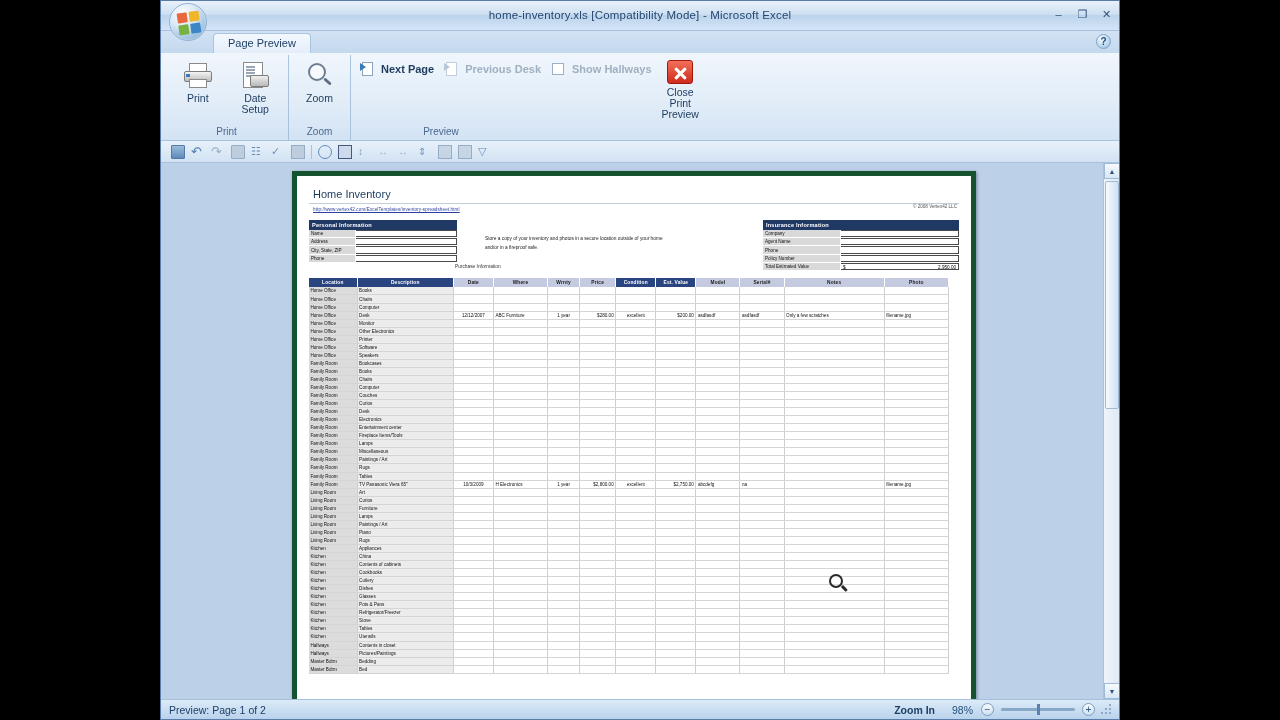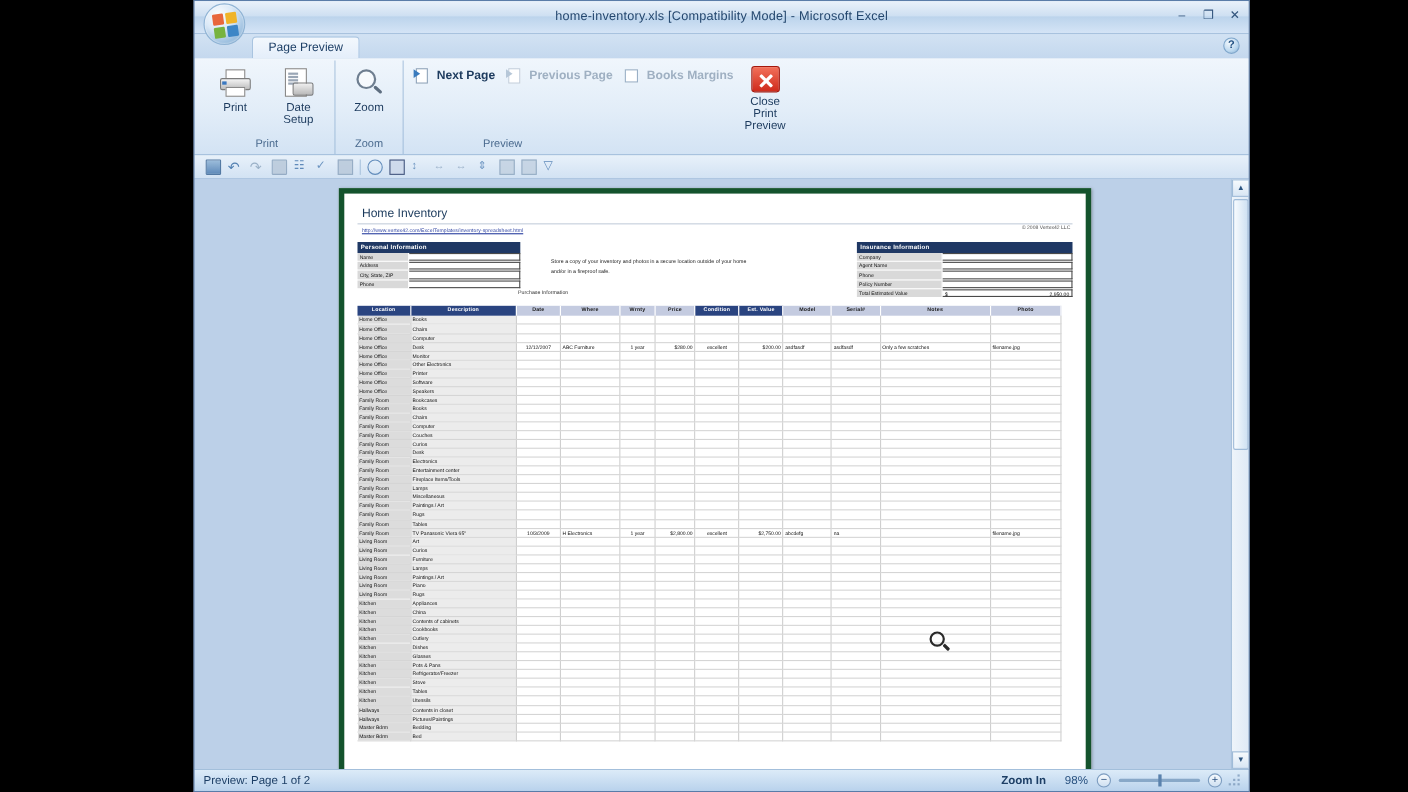--- a/index.html
+++ b/index.html
@@ -9,21 +9,21 @@
     background: #000;
     font-family: "Liberation Sans", sans-serif;
     overflow: hidden;
   }
   #app {
     position: absolute;
     left: 160px; top: 0;
     width: 960px; height: 720px;
     background: #c3d4ea;
     border: 1px solid #5a7ca8;
-    display: flex; flex-direction: column; margin-left: 16px;
+    display: flex; flex-direction: column;
   }
 
   
   .titlebar {
     height: 30px;
     background: linear-gradient(to bottom, #e9f1fa 0%, #cfe0f2 45%, #bcd4ec 50%, #d4e4f6 100%);
     position: relative;
     flex: 0 0 auto;
     border-bottom: 1px solid #a8c2de;
   }
@@ -437,27 +437,27 @@
                 <span class="pg"></span>
                 <span class="arr"></span>
               </span>
             <span>Next Page</span>
           </div>
           <div class="smallbtn disabled">
             <span class="sico disabled">
                 <span class="pg"></span>
                 <span class="arr"></span>
               </span>
-            <span>Previous Page</span>
+            <span>Previous Desk</span>
           </div>
           <div class="smallbtn disabled">
             <span class="sico">
                 <span class="chk"></span>
               </span>
-            <span>Books Margins</span>
+            <span>Show Hallways</span>
           </div>
         </div>
         <div class="closebtn">
           <div class="ico-closex"></div>
           <span>Close Print</span>
           <span>Preview</span>
         </div>
       </div>
       <div class="rgroup-label">Preview</div>
     </div>

